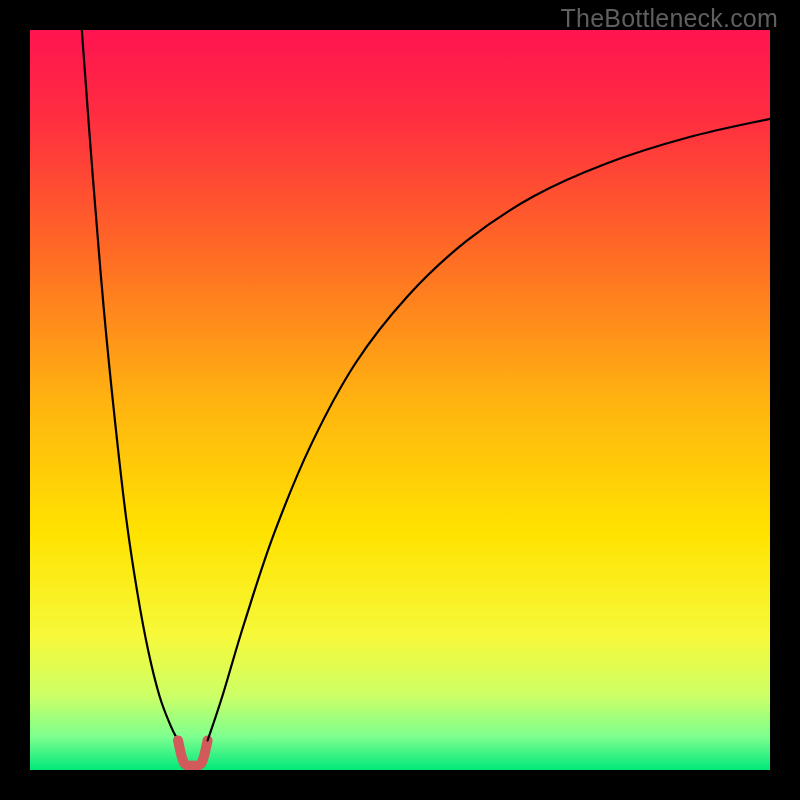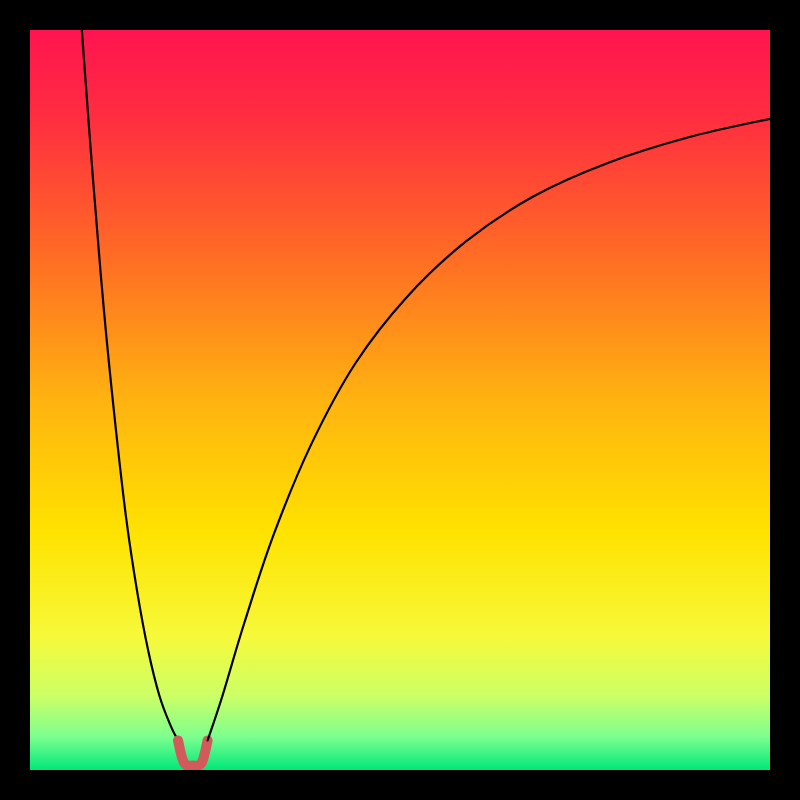--- a/index.html
+++ b/index.html
@@ -40,20 +40,21 @@
     color: #5f5f5f;
     font-size: 25px;
     font-weight: 500;
     letter-spacing: 0.2px;
   }
 </style>
 </head>
 <body>
 
 <div class="frame">
+  <div class="watermark">TheBottleneck.com</div>
   <div class="plot">
     <svg class="gradient" viewBox="0 0 100 100" preserveAspectRatio="none">
       <defs>
         <linearGradient id="bg" x1="0" y1="0" x2="0" y2="1">
             <stop offset="0%" stop-color="#ff1450"></stop>
             <stop offset="12%" stop-color="#ff2e40"></stop>
             <stop offset="30%" stop-color="#ff6a25"></stop>
             <stop offset="50%" stop-color="#ffb310"></stop>
             <stop offset="68%" stop-color="#ffe300"></stop>
             <stop offset="82%" stop-color="#f6f93a"></stop>

